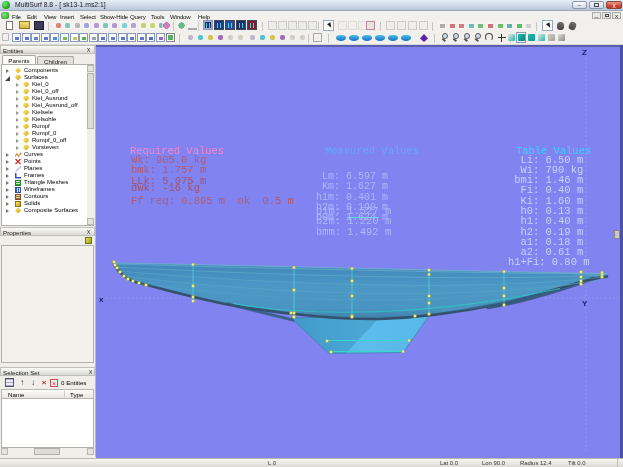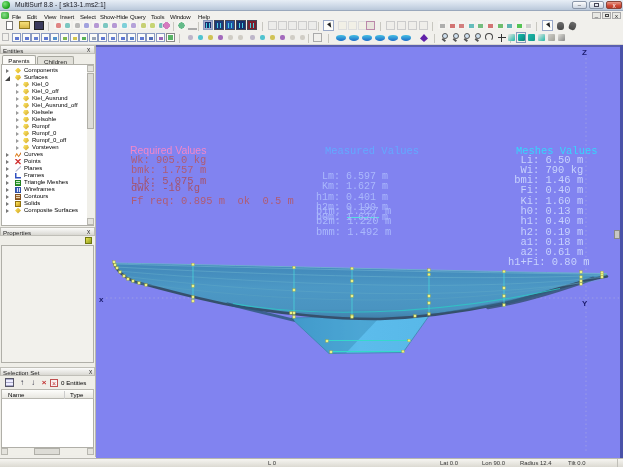--- a/index.html
+++ b/index.html
@@ -489,36 +489,36 @@
         <rect x="305.7" y="305.2" width="2.6" height="2.6" fill="#edf185" stroke="#9aa030" stroke-width="0.3"></rect>
         <rect x="233.7" y="305.7" width="2.6" height="2.6" fill="#edf185" stroke="#9aa030" stroke-width="0.3"></rect>
         <rect x="229.7" y="294.7" width="2.6" height="2.6" fill="#edf185" stroke="#9aa030" stroke-width="0.3"></rect>
         <rect x="193.7" y="266.7" width="2.6" height="2.6" fill="#edf185" stroke="#9aa030" stroke-width="0.3"></rect>
         <rect x="254.7" y="270.7" width="2.6" height="2.6" fill="#edf185" stroke="#9aa030" stroke-width="0.3"></rect>
         <rect x="317.7" y="269.7" width="2.6" height="2.6" fill="#edf185" stroke="#9aa030" stroke-width="0.3"></rect>
         <text x="3" y="257" font-family="Liberation Sans" font-size="8" font-weight="bold" fill="#1c1c6e">x</text>
         <text x="486" y="261" font-family="Liberation Sans" font-size="8" font-weight="bold" fill="#1c1c6e">Y</text>
         <text x="486" y="10" font-family="Liberation Sans" font-size="8" font-weight="bold" fill="#1c1c6e">Z</text>
       </svg>
-<div class="abs" style="left:34px;top:99.5px;font-family:Liberation Sans, sans-serif;font-size:10.45px;color:#f387c8;">Required Values</div>
+<div class="abs" style="left:34px;top:99.5px;font-family:Liberation Mono, monospace;font-size:10.45px;color:#f387c8;">Required Values</div>
 <pre class="abs" style="left:35px;top:109.5px;font-size:10.45px;line-height:10.3px;color:#b45868;filter:blur(0.4px);opacity:.9;">Wk: 905.0 kg
 bmk: 1.757 m</pre>
 <pre class="abs" style="left:35px;top:130.5px;font-size:10.45px;line-height:10.3px;color:#a84f60;filter:blur(0.4px);opacity:.9;">LLk: 5.075 m</pre>
 <pre class="abs" style="left:35px;top:138.0px;font-size:10.45px;line-height:10.3px;color:#a84f60;filter:blur(0.4px);opacity:.9;">dWk: -16 kg</pre>
 <pre class="abs" style="left:35px;top:151.0px;font-size:10.45px;line-height:10.3px;color:#b45868;filter:blur(0.4px);opacity:.9;">Ff req: 0.895 m  ok  0.5 m</pre>
 <div class="abs" style="left:229px;top:99.5px;font-family:'Liberation Mono',monospace;font-size:10.45px;color:#63a9ff;">Measured Values</div>
 <pre class="abs" style="left:220px;top:127px;font-size:10px;line-height:10.3px;color:#aab8fc;"> Lm: 6.597 m
  Km: 1.627 m
 h1m: 0.401 m
 h2m: 0.190 m
 b0m: 1.624 m</pre>
 <pre class="abs" style="left:220px;top:161px;font-size:10.45px;line-height:10.3px;color:#aab8fc;">b1m: <span style="border-bottom:1px solid #55e0e0;">1.527</span> m
 b2m: 1.220 m
 bmm: 1.492 m</pre>
-<div class="abs" style="left:420px;top:99.5px;font-family:'Liberation Mono',monospace;font-size:10.45px;color:#35d6fd;">Meshes Values</div>
+<div class="abs" style="left:420px;top:99.5px;font-family:'Liberation Mono',monospace;font-size:10.45px;color:#35d6fd;">Table Values</div>
 <pre class="abs" style="left:412px;top:109.5px;font-size:10.45px;line-height:10.3px;color:#c7d2fd;">  Li: 6.50 m
   Wi: 790 kg
  bmi: 1.46 m
   Fi: 0.40 m
   Ki: 1.60 m
   h0: 0.13 m
   h1: 0.40 m
   h2: 0.19 m
   a1: 0.18 m
   a2: 0.61 m

